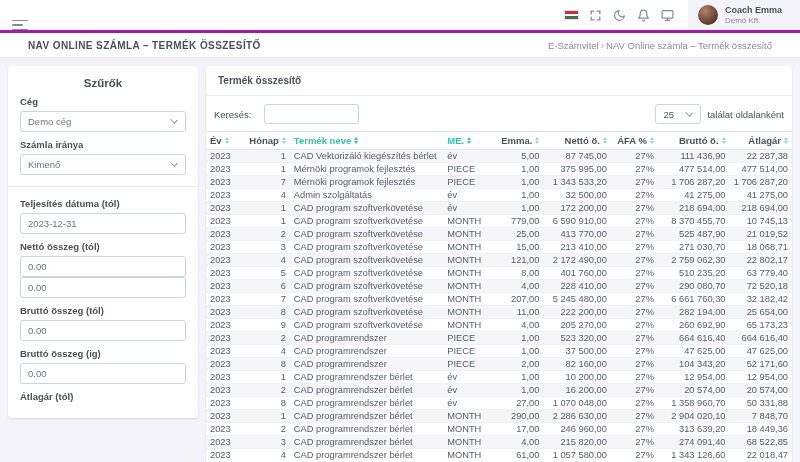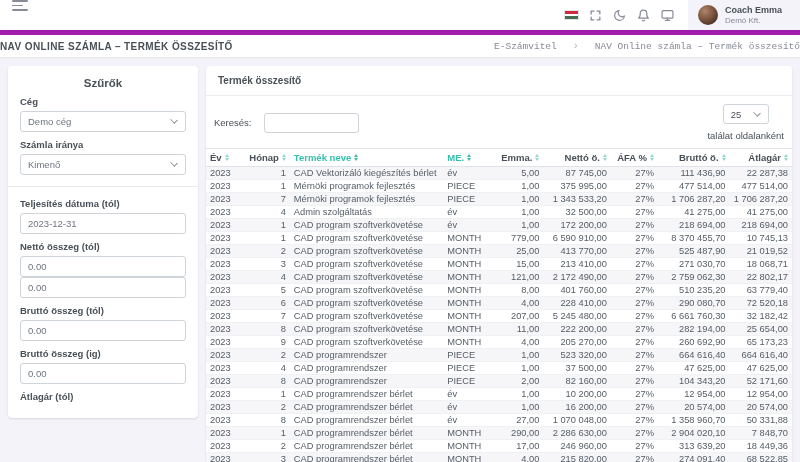--- a/index.html
+++ b/index.html
@@ -5,21 +5,21 @@
   * { box-sizing: border-box; margin: 0; padding: 0; }
   html, body { width: 800px; height: 462px; overflow: hidden; }
   body {
     font-family: "Liberation Sans", sans-serif;
     background: #f3f3f9;
     color: #495057;
     font-size: 10px;
   }
   
   .topbar {
-    height: 30px; background: #fff; display: flex; align-items: flex-start;
+    height: 30px; background: #fff; display: flex; align-items: flex-end;
     padding-left: 12px; box-shadow: 0 1px 2px rgba(56,65,74,.08); position: relative; z-index: 3;
   }
   .hamburger { width: 16px; cursor: pointer; display: flex; flex-direction: column; gap: 3px; }
   .hamburger span { display: block; height: 1.5px; background: #878a99; border-radius: 1px; }
   .hamburger span:nth-child(2) { width: 11px; }
   .topbar-right { margin-left: auto; display: flex; align-items: center; height: 100%; }
   .tb-icon { width: 24px; height: 100%; display: flex; align-items: center; justify-content: center; cursor: pointer; }
   .tb-icon svg { display: block; }
   .flag { width: 15px; height: 10px; border: 0.5px solid #e2e2e8; display: flex; flex-direction: column; }
   .flag div { flex: 1; }
@@ -31,25 +31,25 @@
   .avatar {
     width: 20px; height: 20px; border-radius: 50%;
     background: radial-gradient(circle at 35% 30%, #b08468 0%, #6e4a38 55%, #2e211c 100%);
     flex: none;
   }
   .user-name { font-size: 9px; font-weight: bold; color: #495057; line-height: 11px; }
   .user-company { font-size: 8px; color: #878a99; line-height: 9px; }
   
   .titlebar {
     height: 27px; background: #fff; display: flex; align-items: center;
-    justify-content: space-between; padding: 0 0; border-top: 5px solid #a21caf;
+    justify-content: space-between; padding: 0 28px; border-top: 3px solid #a21caf;
     box-shadow: 0 1px 2px rgba(56,65,74,.06); position: relative; z-index: 2;
   }
   .page-title { font-size: 10px; font-weight: bold; letter-spacing: .4px; color: #495057; text-transform: uppercase; }
-  .breadcrumb { font-size: 9.5px; color: #878a99; display: flex; align-items: center; gap: 16px; font-family: Liberation Mono, monospace; }
+  .breadcrumb { font-size: 9.5px; color: #878a99; display: flex; align-items: center; gap: 2px; }
   .breadcrumb .sep { font-size: 10px; color: #adb2bd; }
   .breadcrumb .bc-link { cursor: pointer; }
   
   .content { display: flex; gap: 8px; padding: 9px 8px; align-items: flex-start; height: 405px; }
   .card { background: #fff; border-radius: 4px; box-shadow: 0 1px 2px rgba(56,65,74,.15); }
   .left-col { width: 190px; flex: none; display: flex; flex-direction: column; gap: 12px; }
   .filters-card, .options-card { padding: 11px 12px 12px; }
   .card-heading { text-align: center; font-size: 11.5px; font-weight: bold; color: #495057; margin-bottom: 6px; }
   .f-label { font-size: 9.5px; font-weight: bold; color: #495057; margin: 7px 0 4px; }
   .ctrl-wrap { position: relative; }
@@ -67,21 +67,21 @@
   
   .main-card { flex: 1; padding: 9px 0 0; display: flex; flex-direction: column; min-height: 400px; }
   .main-title { font-size: 10px; font-weight: bold; color: #495057; padding: 0 12px 9px; }
   .main-divider { border-top: 1px solid #e9ebec; }
   .table-toolbar { display: flex; align-items: center; justify-content: space-between; padding: 8px 8px 7px; }
   .search-group { display: flex; align-items: center; gap: 12px; font-size: 9.5px; color: #495057; }
   .search-input {
     width: 95px; height: 20px; border: 1px solid #ced4da; border-radius: 3px;
     font-family: "Liberation Sans", sans-serif; font-size: 9.5px; padding: 0 6px; outline: none; color: #495057;
   }
-  .pagesize-group { display: flex; align-items: center; gap: 6px; font-size: 9.5px; color: #495057; flex-direction: column; }
+  .pagesize-group { display: flex; align-items: center; gap: 6px; font-size: 9.5px; color: #495057; }
   .pagesize-wrap { position: relative; width: 46px; }
   .pagesize-wrap .ctrl { height: 20px; color: #495057; }
   
   table { width: 100%; border-collapse: collapse; table-layout: fixed; }
   thead th {
     font-size: 9.5px; font-weight: bold; color: #495057; text-align: left;
     border-top: 1px solid #dfe2e6; border-bottom: 1px solid #dfe2e6;
     padding: 3px 4px; white-space: nowrap; cursor: pointer; overflow: hidden;
   }
   thead th.sorted { color: #35c0ac; }

